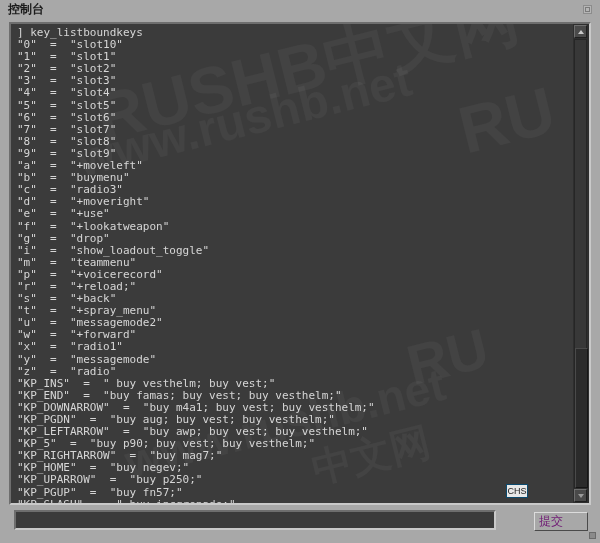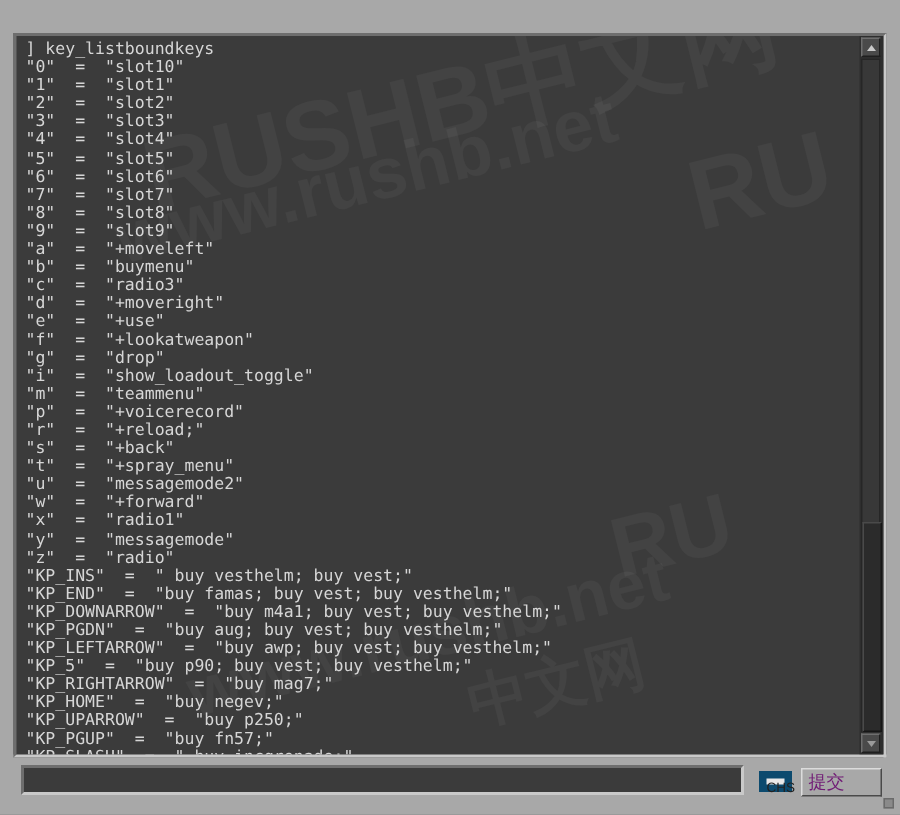--- a/index.html
+++ b/index.html
@@ -170,24 +170,24 @@
     color: #d6d6d6;
     font-family: "DejaVu Sans Mono", monospace;
     font-size: 11px;
     padding: 0 4px;
     outline: none;
   }
 
   
   #ime-indicator {
     position: absolute;
-    left: 506px; top: 514px;
+    left: 506px; top: 484px;
     width: 22px; height: 14px;
     background: #e8e8e8;
-    border: 5px solid #0c4a6e;
+    border: 1px solid #0c4a6e;
     box-sizing: border-box;
     font-size: 9px;
     line-height: 12px;
     text-align: center;
     color: #222;
     font-family: "Liberation Sans", sans-serif;
   }
 
   
   #submit-button {
@@ -217,20 +217,24 @@
     background: #8a8a8a;
     border: 1px solid #6a6a6a;
     box-sizing: border-box;
   }
 </style>
 </head>
 <body>
 
 <div id="console-window">
 
+  <div id="titlebar">
+    <div id="title-text">控制台</div>
+    <div id="restore-box"></div>
+  </div>
 
   <div id="output-panel">
 
     <div class="wm wm-a">RUSHB中文网</div>
     <div class="wm wm-b">www.rushb.net</div>
     <div class="wm wm-c">RU</div>
     <div class="wm wm-d">RU</div>
     <div class="wm wm-e">www.rushb.net</div>
     <div class="wm wm-f">中文网</div>
 

